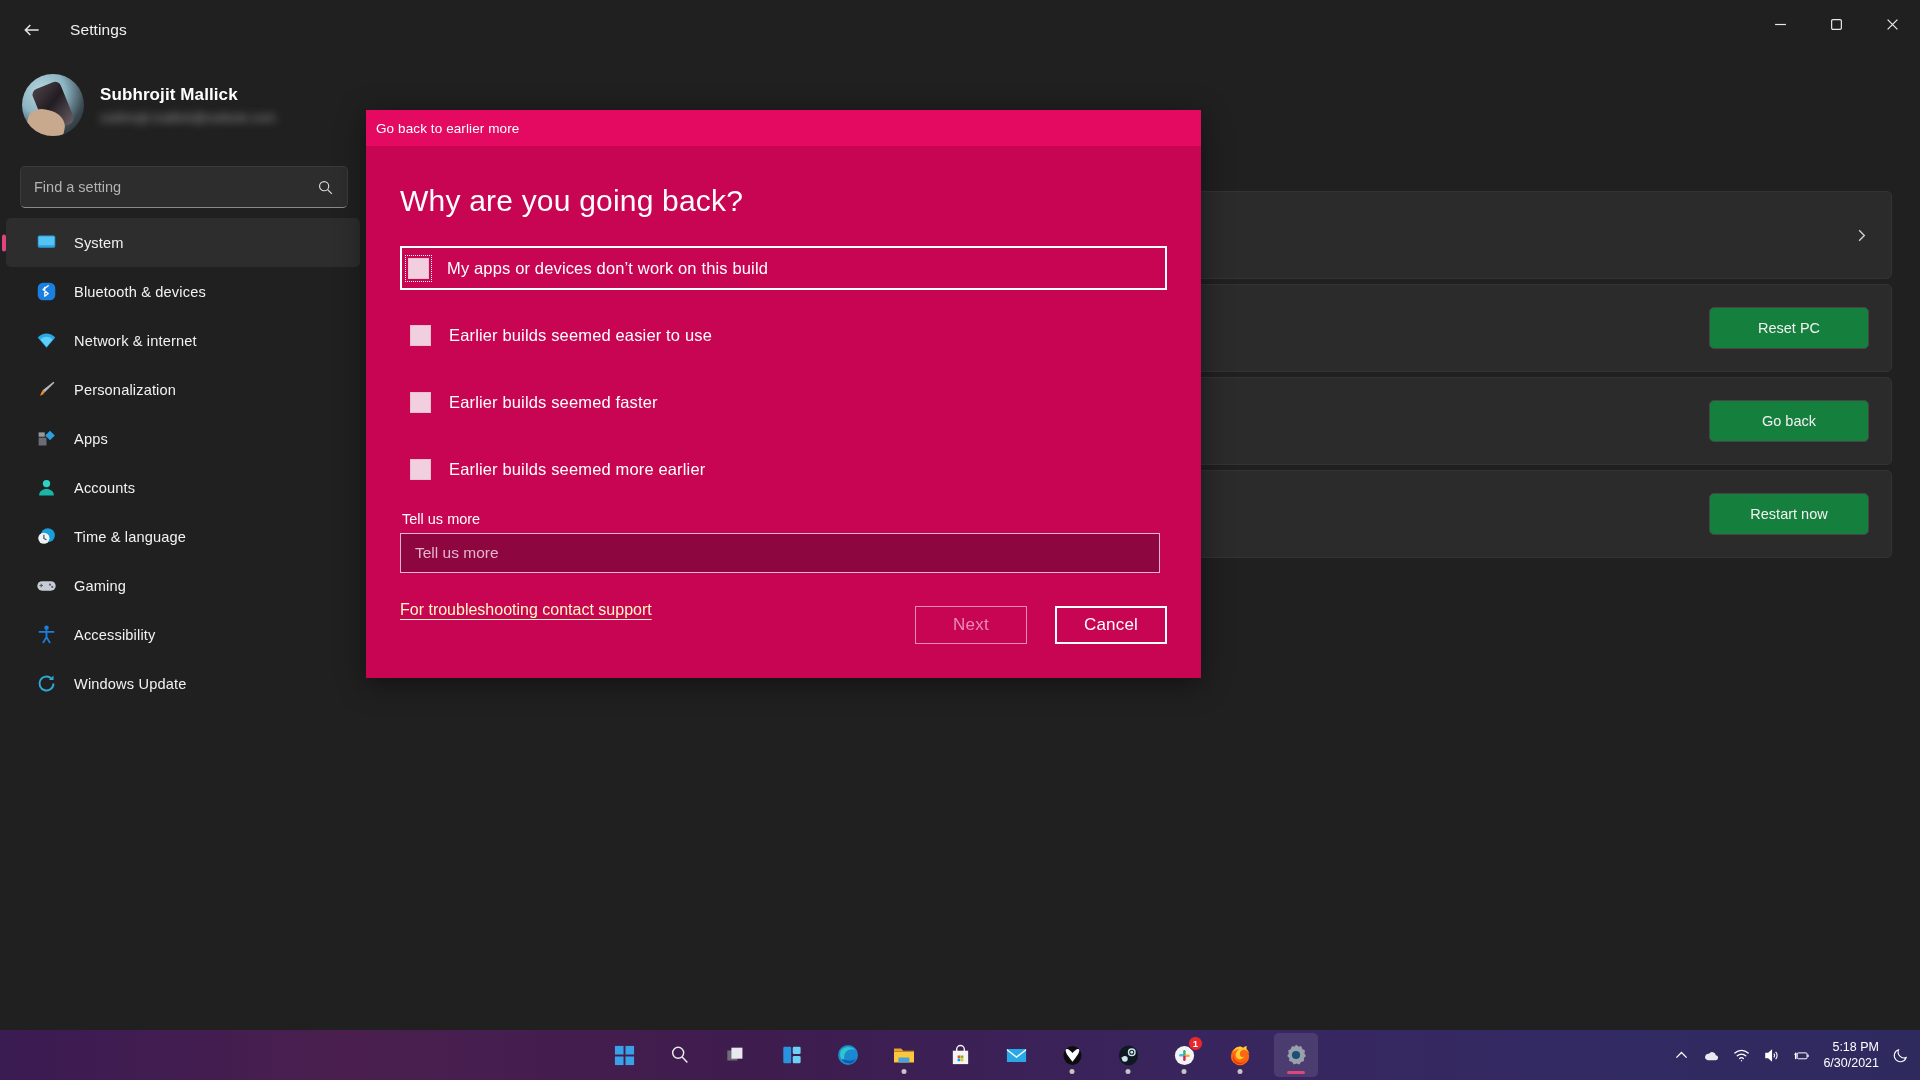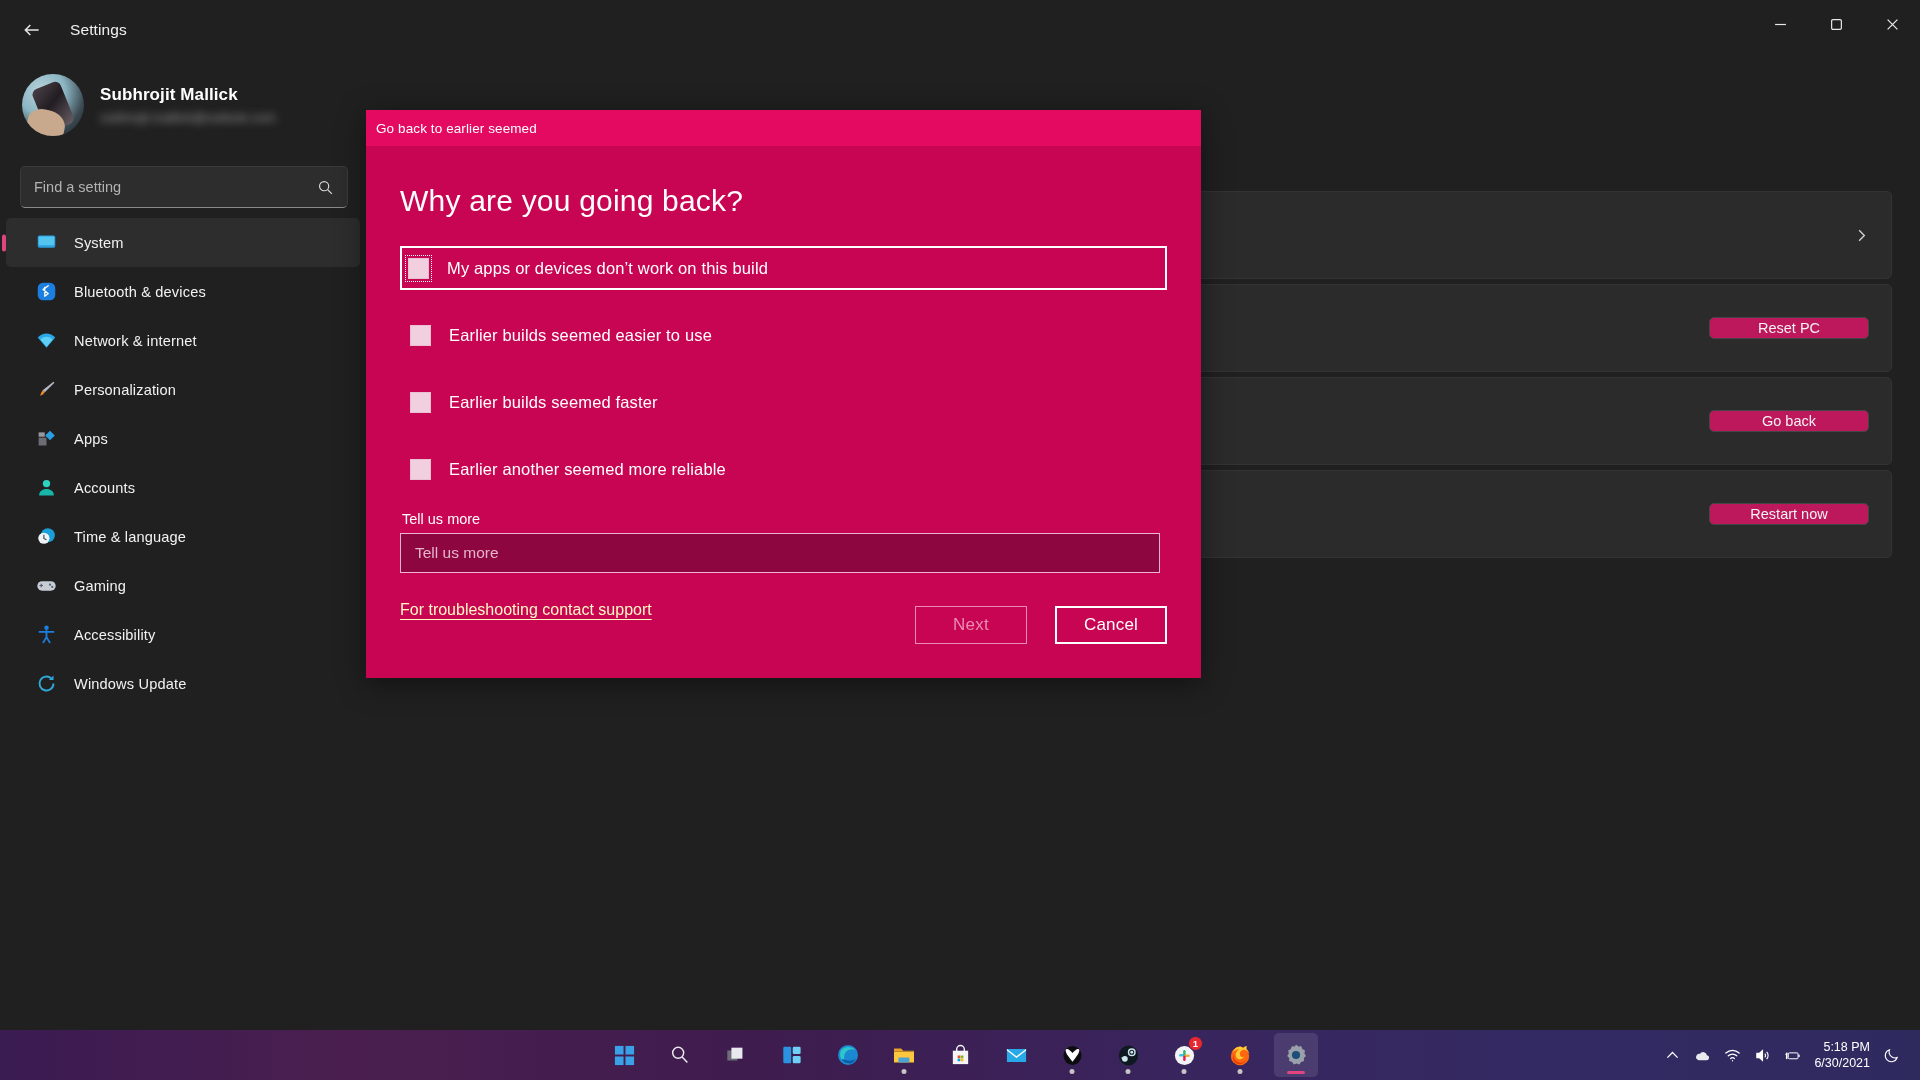--- a/index.html
+++ b/index.html
@@ -121,23 +121,23 @@
   .cards { margin: 40px 28px 0 96px; }
   .card {
     background: #2b2b2b; border: 1px solid #333;
     border-radius: 5px; height: 88px; margin-bottom: 5px;
     display: flex; align-items: center; padding: 0 22px;
   }
   .card .spacer { flex: 1; }
   .chev { color: #d0d0d0; display: flex; }
   .chev svg { width: 15px; height: 15px; }
   .card-btn {
-    background: #be185d; border: 1px solid #454545; border-radius: 5px;
+    background: #15803d; border: 1px solid #454545; border-radius: 5px;
     color: #f2f2f2; font-size: 14.5px; font-family: inherit;
-    height: 22px; padding: 0 26px; min-width: 160px;
+    height: 42px; padding: 0 26px; min-width: 160px;
   }
 
   .footlinks { margin: 40px 0 0 96px; }
   .footlink {
     display: flex; align-items: center; gap: 26px;
     height: 41px; color: #ef9ec4; font-size: 14.6px;
   }
   .footlink .fl-ico { width: 24px; display: flex; justify-content: center; color: #e2e2e2; }
   .footlink .fl-ico svg { width: 21px; height: 21px; }
 
@@ -226,21 +226,21 @@
     width: 18px; height: 3.5px; border-radius: 2px; background: #e0457f;
   }
   .badge {
     position: absolute; top: 3px; right: 3px;
     background: #e8272e; color: #fff; font-size: 9.5px;
     width: 15px; height: 15px; border-radius: 50%;
     display: flex; align-items: center; justify-content: center;
     font-weight: bold; border: 1.2px solid #2e2a5e;
   }
   .tray {
-    position: absolute; right: 20px; top: 0; height: 50px;
+    position: absolute; right: 11px; top: 0; height: 50px;
     display: flex; align-items: center; gap: 13px;
     color: #ffffff;
   }
   .tray svg { width: 17px; height: 17px; }
   .clock { text-align: right; font-size: 12.5px; line-height: 16px; color: #fff; }
   .tray-icon { display: flex; align-items: center; }
 </style>
 </head>
 <body>
 
@@ -435,40 +435,40 @@
             <path d="M11 3h11v8h-5.6L12.6 13.4V11H11V3z" fill="none" stroke="currentColor" stroke-width="1.5"></path>
           </svg>
         </span>
         <span>Give feedback</span>
       </div>
     </div>
   </div>
 
   <div class="modal">
     <div class="modal-titlebar">
-      <span class="modal-title">Go back to earlier seemed</span>
+      <span class="modal-title">Go back to earlier more</span>
     </div>
     <div class="modal-body">
       <div class="modal-h1">Why are you going back?</div>
 
       <div class="opt focused">
         <span class="cbx"></span>
         <span class="opt-label">My apps or devices don’t work on this build</span>
       </div>
       <div class="opt">
         <span class="cbx"></span>
         <span class="opt-label">Earlier builds seemed easier to use</span>
       </div>
       <div class="opt">
         <span class="cbx"></span>
         <span class="opt-label">Earlier builds seemed faster</span>
       </div>
       <div class="opt">
         <span class="cbx"></span>
-        <span class="opt-label">Earlier another seemed more reliable</span>
+        <span class="opt-label">Earlier builds seemed more earlier</span>
       </div>
 
       <div class="field-label">Tell us more</div>
       <input class="tellus" placeholder="Tell us more" style="">
 
       <a class="support-link">For troubleshooting contact support</a>
     </div>
 
     <div class="modal-actions">
       <button class="mbtn disabled">Next</button>

